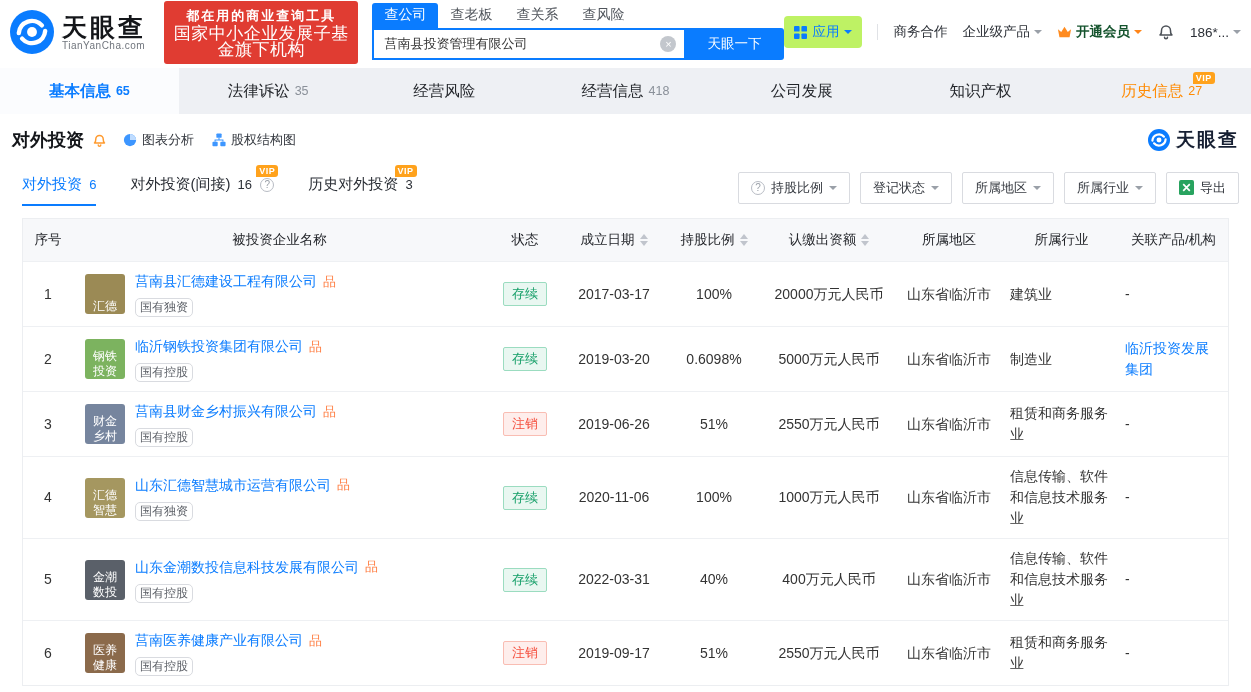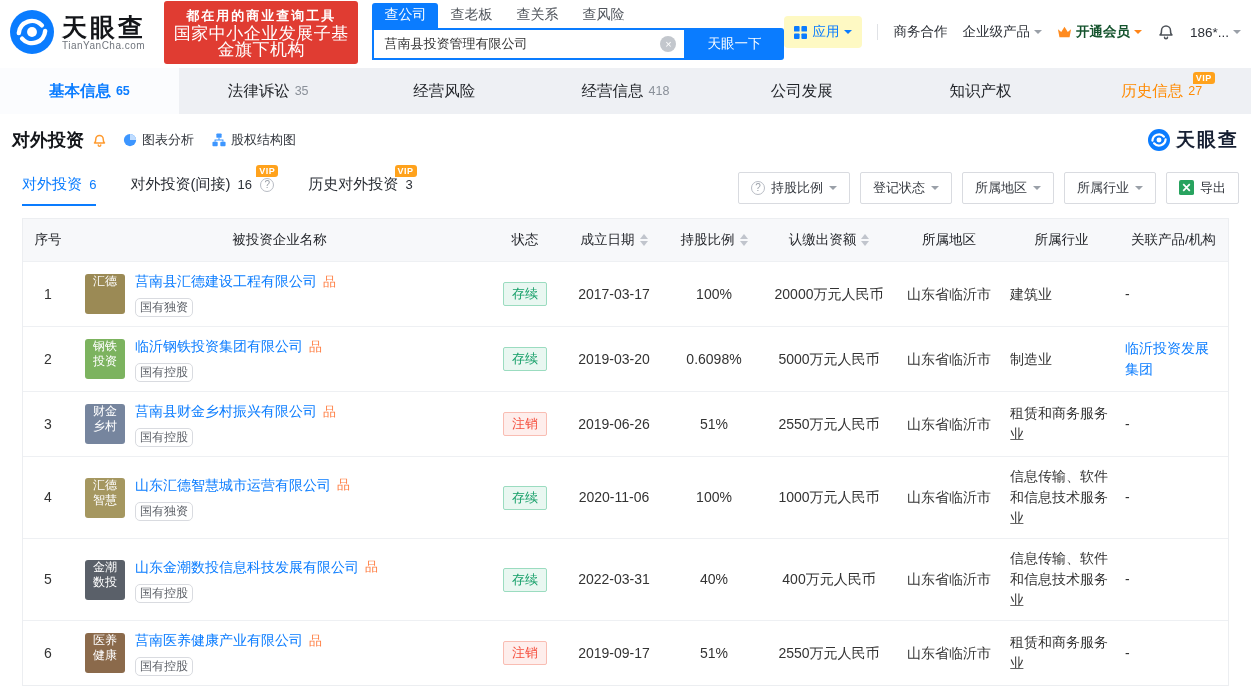--- a/index.html
+++ b/index.html
@@ -21,21 +21,21 @@
   .stab { padding:3px 12px 4px; color:#4f545b; cursor:pointer; }
   .stab.on { background:#0a7cff; color:#fff; border-radius:3px 3px 0 0; }
   .srow { display:flex; height:32px; }
   .sinwrap { position:relative; }
   .sin { width:312px; height:32px; border:2px solid #0a7cff; border-right:none; padding:0 30px 0 10px;
          font-size:13px; color:#333; outline:none; border-radius:0; font-family:inherit;}
   .sclear { position:absolute; right:8px; top:8px; width:16px; height:16px; border-radius:50%;
     background:#c3c7cd; color:#fff; font-size:11px; line-height:16px; text-align:center; cursor:pointer;}
   .sbtn { width:100px; background:#0a7cff; color:#fff; border:none; font-size:13.5px; cursor:pointer; border-radius:0 3px 3px 0; font-family:inherit;}
   .hnav { margin-left:auto; display:flex; align-items:center; gap:15px; font-size:13.5px; color:#2b2f36; white-space:nowrap;}
-  .appbtn { display:flex; align-items:center; gap:5px; background:#fef9c3; color:#0a7cff; padding:7px 10px; border-radius:4px; cursor:pointer; }
+  .appbtn { display:flex; align-items:center; gap:5px; background:#bef264; color:#0a7cff; padding:7px 10px; border-radius:4px; cursor:pointer; }
   .vdiv { width:1px; height:16px; background:#e0e2e6; }
   .hitem { cursor:pointer; display:flex; align-items:center; gap:4px; }
   .vipent { color:#14532d; font-weight:bold; }
   .caret { width:0; height:0; border:4px solid transparent; border-top-color:#9aa0a8; margin-top:4px; }
   .caret.blue { border-top-color:#0a7cff; }
   .caret.orange { border-top-color:#ff8519; }
 
   
   .navbar { height:46px; display:flex; background:#eef0f4; margin-top:4px; }
   .ntab { flex:1; display:flex; align-items:center; justify-content:center; gap:5px;
@@ -78,21 +78,21 @@
   .thead { background:#f7f8fa; height:42px; font-size:13.5px; color:#24262b; }
   .th { display:flex; align-items:center; justify-content:center; }
   .sort { display:inline-flex; flex-direction:column; margin-left:5px; gap:2px; cursor:pointer;}
   .sort .up { width:0;height:0;border:4px solid transparent;border-bottom:5px solid #c0c4cc;border-top:none;}
   .sort .dn { width:0;height:0;border:4px solid transparent;border-top:5px solid #c0c4cc;border-bottom:none;}
   .trow { border-top:1px solid #eef0f3; min-height:62px; padding:9px 0; align-items:center; font-size:14px; }
   .c { display:flex; align-items:center; justify-content:center; text-align:center; line-height:21px; }
   .c-name { justify-content:flex-start; text-align:left; gap:10px; padding:0 8px 0 12px; }
   .c-industry, .c-related { justify-content:flex-start; text-align:left; padding:0 8px 0 6px; }
   .logo { width:40px; height:40px; flex:0 0 40px; border-radius:3px; color:#fff; font-size:12px; line-height:15px;
-    display:flex; flex-direction:column; align-items:center; justify-content:flex-start; }
+    display:flex; flex-direction:column; align-items:center; justify-content:flex-end; }
   .nameinfo { display:flex; flex-direction:column; gap:6px; }
   .namerow { display:flex; align-items:center; }
   .clink { color:#0a7cff; cursor:pointer; }
   .mini-eq { color:#ff7d41; font-size:13px; margin-left:6px; cursor:pointer; line-height:14px;}
   .ctag { align-self:flex-start; font-size:12px; color:#5b5f66; border:1px solid #d9dbe0; border-radius:5px;
     line-height:17px; padding:0 4px; }
   .status { display:inline-block; min-width:44px; line-height:22px; border-radius:2px; font-size:13px;
     border:1px solid transparent; padding:0 4px;}
   .status[data-status="active"] { color:#18a express;}
   .status[data-status="active"] { color:#18a06a; background:#e9f7f1; border-color:#9bdcc0; }

